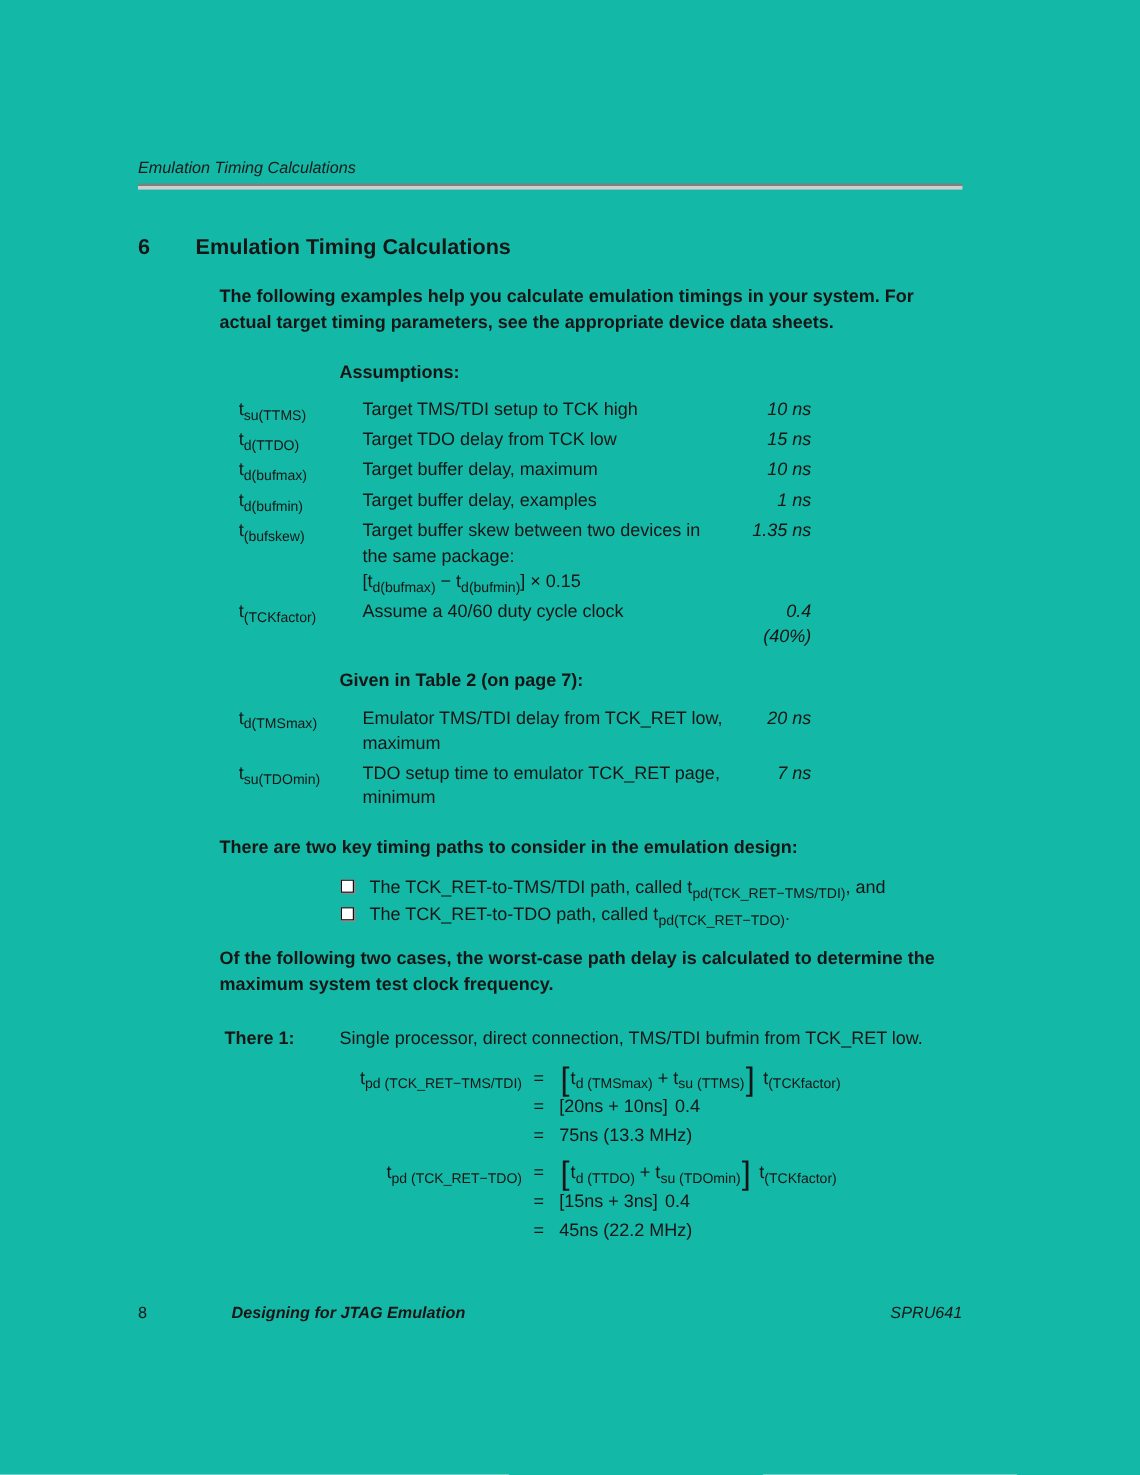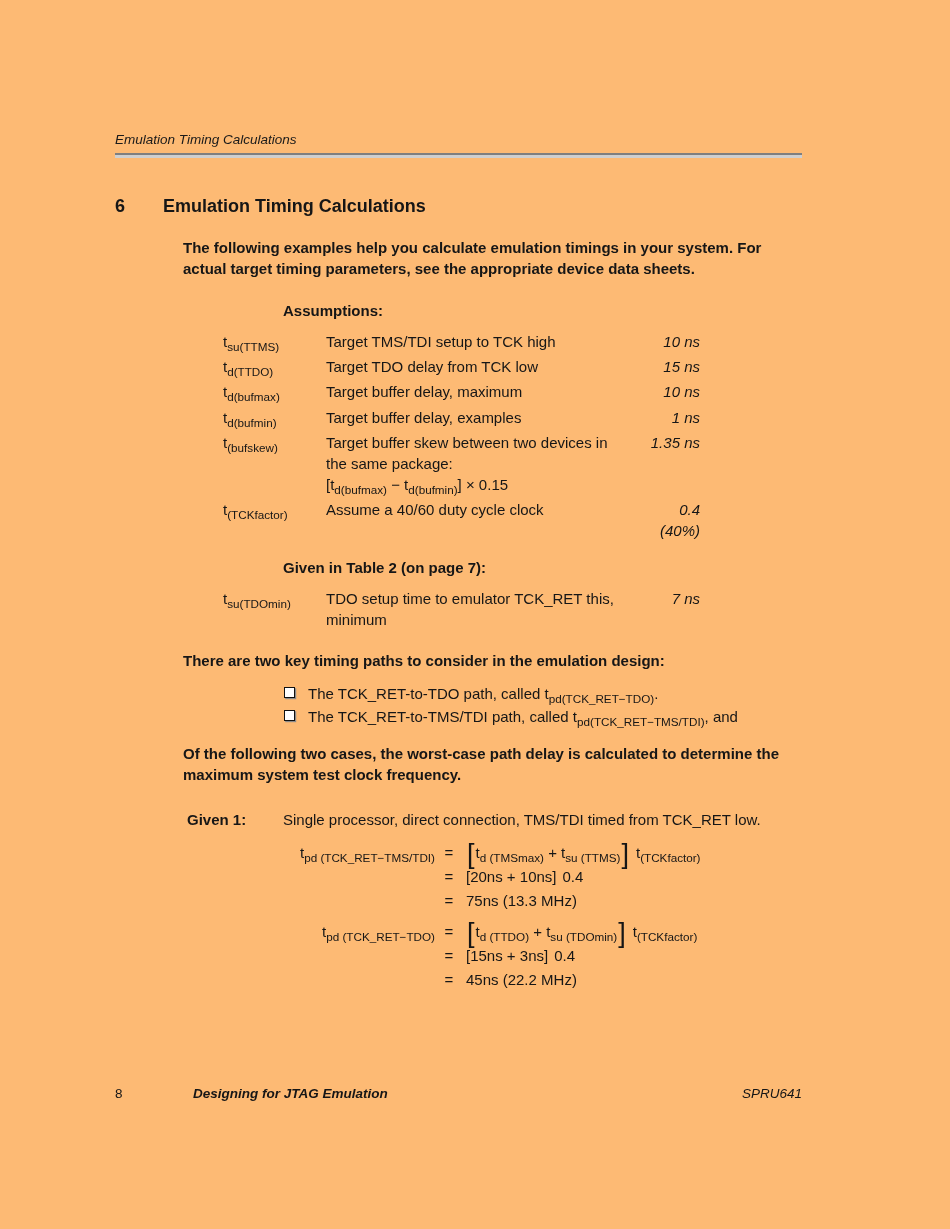--- a/index.html
+++ b/index.html
@@ -1,19 +1,19 @@
 <!DOCTYPE html>
 <html><head>
 <meta charset="utf-8">
 <style>
   html,body { margin:0; padding:0; background:#ffffff; }
   .page {
     position:relative;
     width:950px; height:1229px;
-    background:#fdba74;
+    background:#14b8a6;
     font-family:"Liberation Sans","DejaVu Sans",sans-serif;
     font-size:15px;
     color:#161616;
     overflow:hidden;
     box-sizing:border-box;
   }
   .inner { padding:132px 148px 0 115px; }
 
   .running-head { font-size:13.5px; font-style:italic; color:#1a1a1a; }
   .head-rule { margin-top:6px; height:5px;
@@ -22,21 +22,21 @@
   .section-heading { margin-top:38px; display:flex; font-size:18px; font-weight:bold; }
   .sec-num { width:48px; }
 
   .para { margin:20px 0 0 68px; line-height:1.42;font-weight:bold; }
   .label-bold { font-weight:bold; margin:20px 0 0 168px; line-height:1.4; }
 
   sub { font-size:0.78em; line-height:0; }
 
   .ttable { margin-top:11px; }
   .trow { display:grid; grid-template-columns:103px 302px 72px;
-          margin:0 0 5px 108px; line-height:1.36; }
+          margin:0 0 5px 84px; line-height:1.36; }
   .trow .val { text-align:right; white-space:nowrap;font-style:italic; }
   .formula { margin-top:1px; }
 
   .bullets { margin:13px 0 0 168px; }
   .bullet { display:flex; margin:3px 0; line-height:1.35; }
   .bullet-icon { flex:0 0 auto; width:9px; height:9px; border:1.3px solid #111;
     box-shadow:1.2px 1.2px 0 #8a8a8a; margin:3px 13px 0 1px; background:#fff; }
 
   .case-row { display:flex; margin:24px 0 0 72px; line-height:1.4; }
   .case-label { width:96px; font-weight:bold; flex:0 0 auto; }
@@ -114,44 +114,49 @@
           <div>0.4</div>
           <div>(40%)</div>
         </div>
       </div>
     </div>
 
     <div class="label-bold" style="margin-top:16px;">Given in Table 2 (on page 7):</div>
 
     <div class="ttable">
       <div class="trow">
+        <div class="sym"><span>t</span><sub>d(TMSmax)</sub></div>
+        <div class="desc">Emulator TMS/TDI delay from TCK_RET low, maximum</div>
+        <div class="val">20 ns</div>
+      </div>
+      <div class="trow">
         <div class="sym"><span>t</span><sub>su(TDOmin)</sub></div>
-        <div class="desc">TDO setup time to emulator TCK_RET this, minimum</div>
+        <div class="desc">TDO setup time to emulator TCK_RET page, minimum</div>
         <div class="val">7 ns</div>
       </div>
     </div>
 
     <div class="para">There are two key timing paths to consider in the emulation design:</div>
 
     <div class="bullets">
       <div class="bullet">
         <span class="bullet-icon"></span>
-        <span class="bullet-text"><span>The TCK_RET-to-TDO path, called t</span><sub>pd(TCK_RET−TDO)</sub><span>.</span></span>
+        <span class="bullet-text"><span>The TCK_RET-to-TMS/TDI path, called t</span><sub>pd(TCK_RET−TMS/TDI)</sub><span>, and</span></span>
       </div>
       <div class="bullet">
         <span class="bullet-icon"></span>
-        <span class="bullet-text"><span>The TCK_RET-to-TMS/TDI path, called t</span><sub>pd(TCK_RET−TMS/TDI)</sub><span>, and</span></span>
+        <span class="bullet-text"><span>The TCK_RET-to-TDO path, called t</span><sub>pd(TCK_RET−TDO)</sub><span>.</span></span>
       </div>
     </div>
 
     <div class="para" style="margin-top:15px;">Of the following two cases, the worst-case path delay is calculated to determine the maximum system test clock frequency.</div>
 
     <div class="case-row">
-      <div class="case-label">Given 1:</div>
-      <div class="case-text">Single processor, direct connection, TMS/TDI timed from TCK_RET low.</div>
+      <div class="case-label">There 1:</div>
+      <div class="case-text">Single processor, direct connection, TMS/TDI bufmin from TCK_RET low.</div>
     </div>
 
     <div class="eq-area">
 
       <div class="eq-row tall">
         <div class="eq-lhs"><span>t</span><sub>pd (TCK_RET−TMS/TDI)</sub></div>
         <div class="eq-sign">=</div>
         <div class="frac">
           <div class="frac-num"><span class="bracket">[</span><span>t</span><sub>d (TMSmax)</sub><span> + </span><span>t</span><sub>su (TTMS)</sub><span class="bracket">]</span></div>
           <div class="frac-bar"></div>

